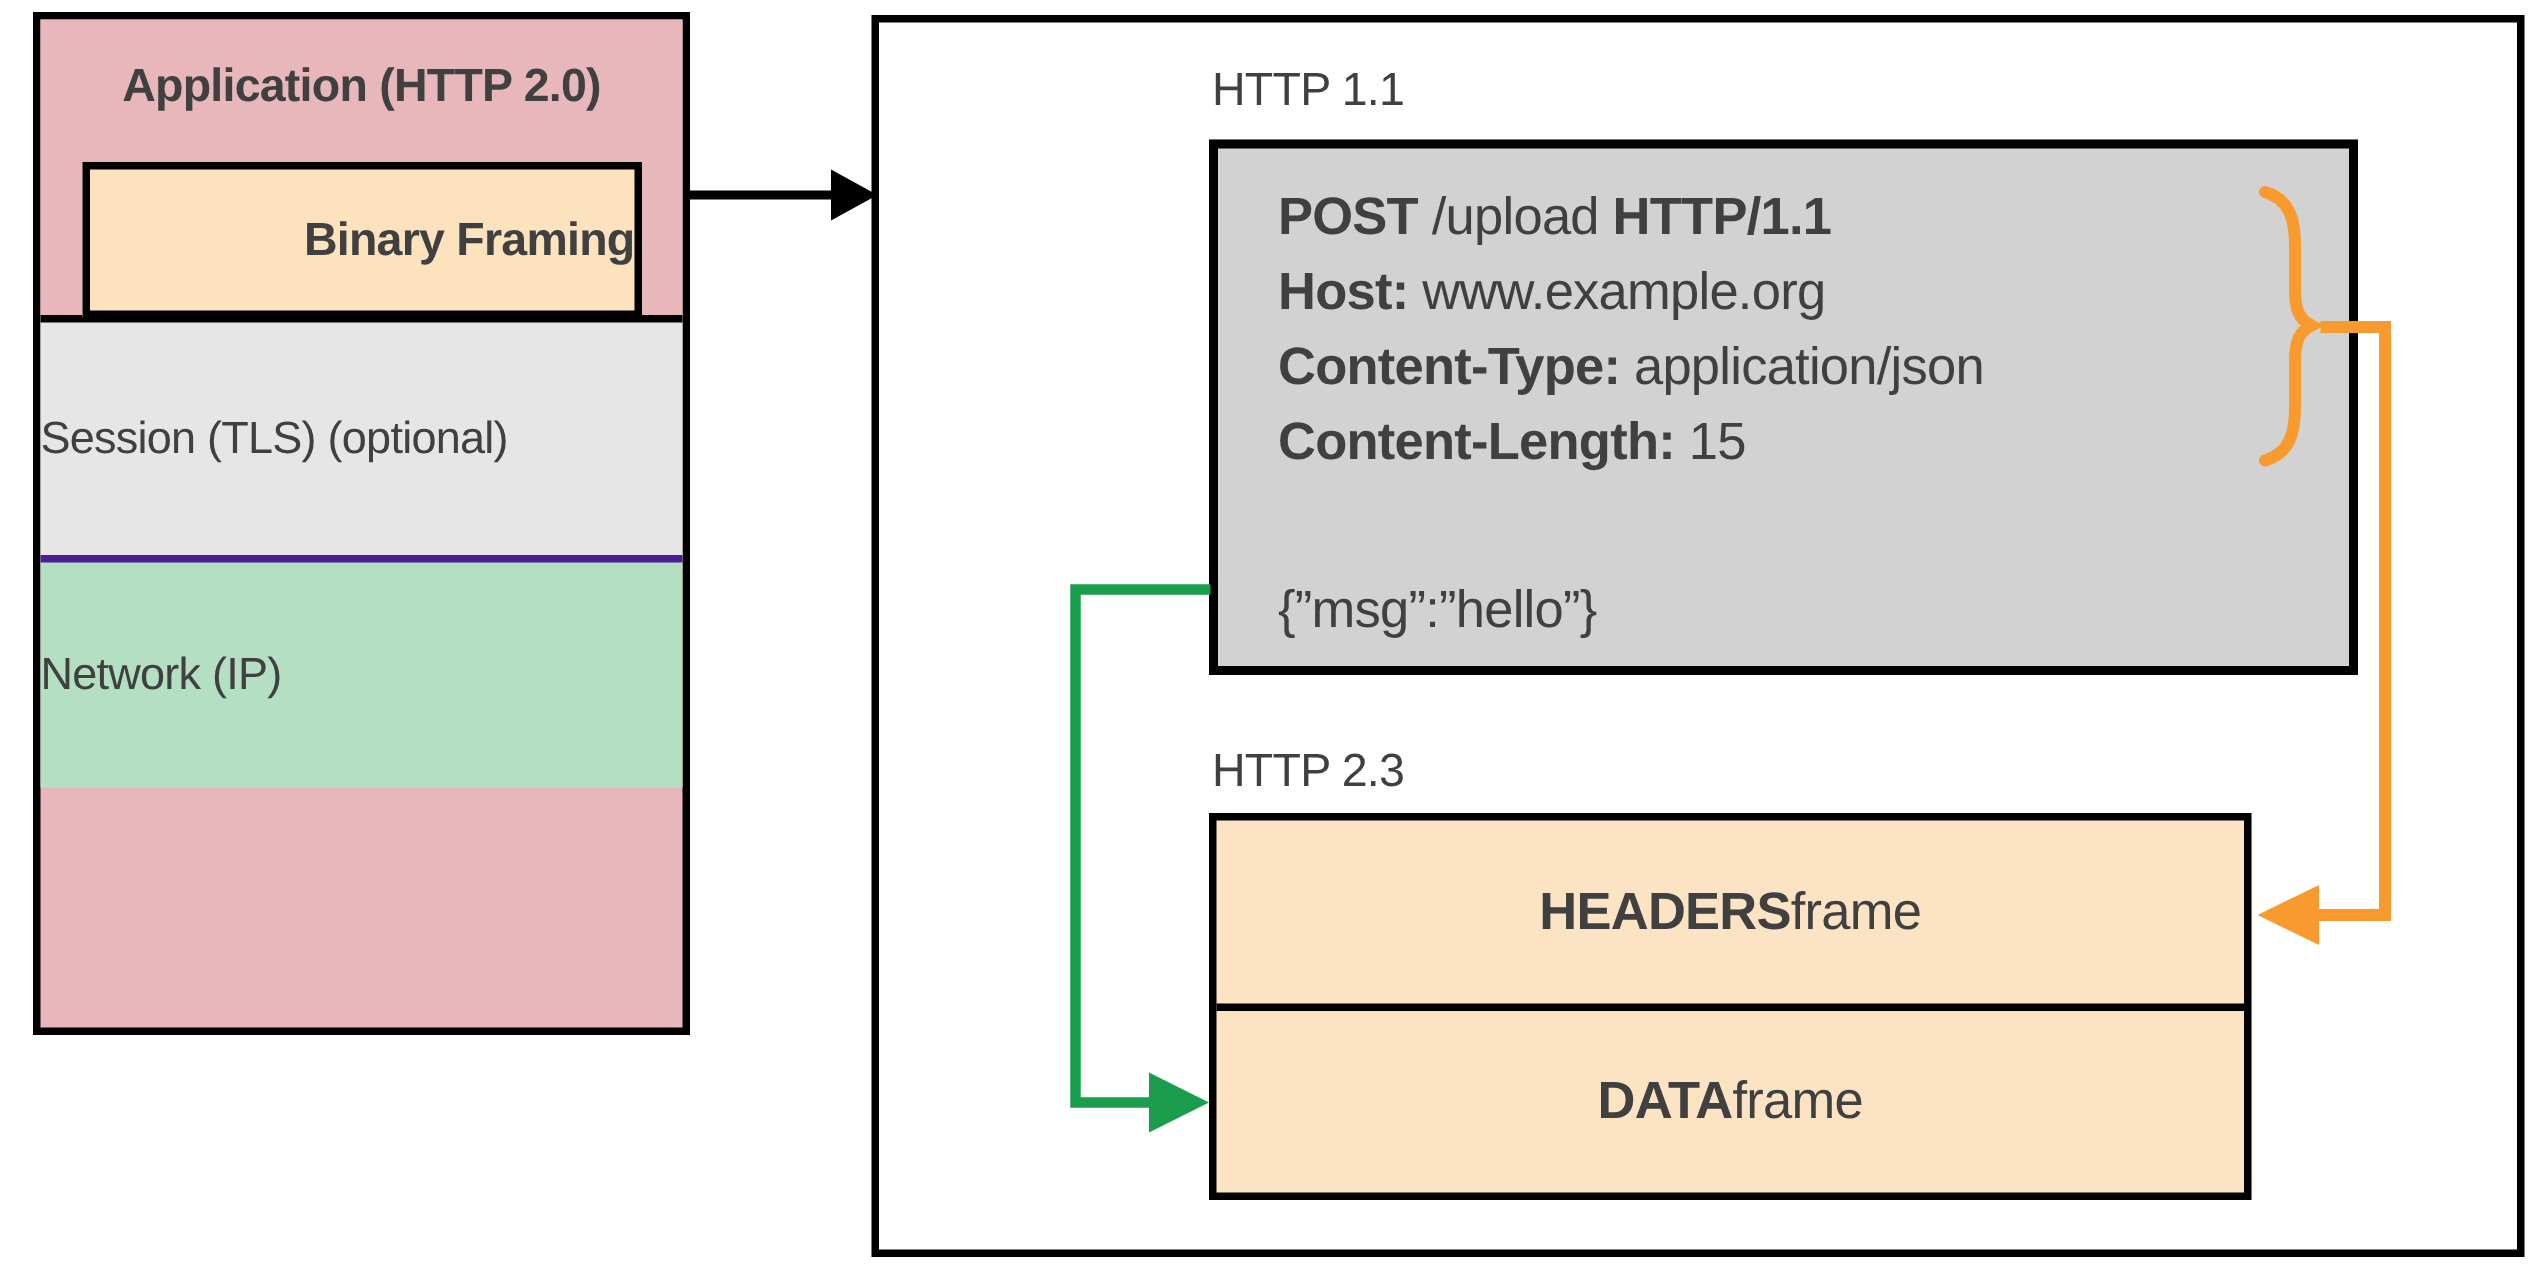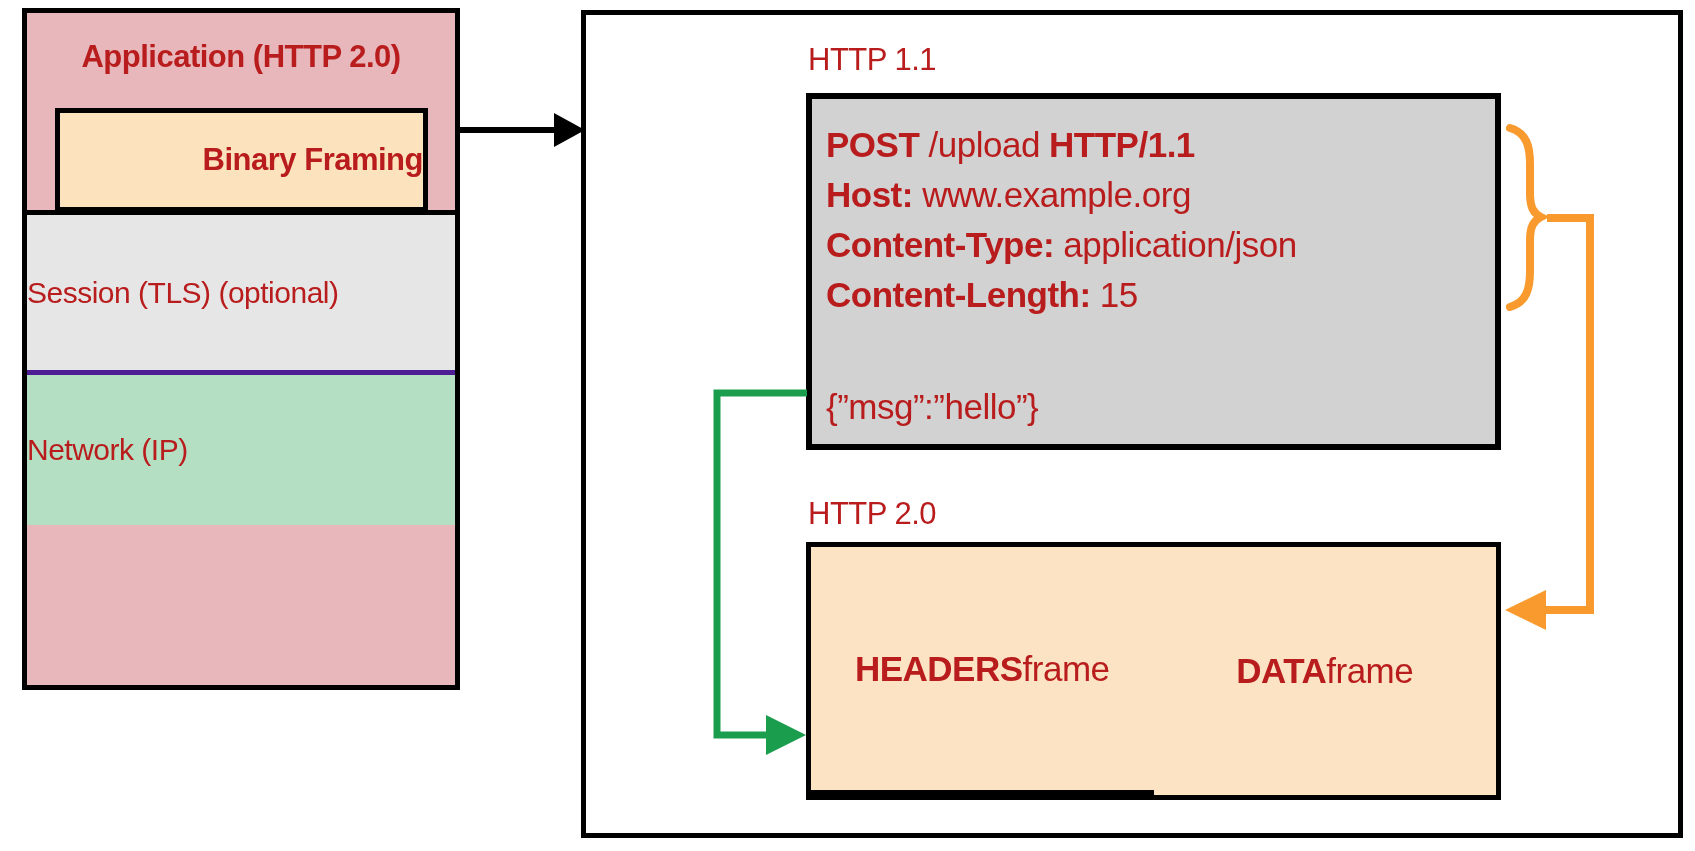--- a/index.html
+++ b/index.html
@@ -1,21 +1,21 @@
 <!DOCTYPE html>
 <html style="--app-pink: #e8b7bc; --binary-tan: #fce2bd; --session-gray: #e6e6e6; --transport-blue: #acd0e9; --network-green: #b4dfc3; --request-gray: #d2d2d2; --frame-peach: #fce3c3; --arrow-orange: #f89a2d; --arrow-green: #1a9e4e; --arrow-black: #000000;"><head>
 <meta charset="utf-8">
 <style>
   html,body{margin:0;padding:0;background:#fff;}
   .canvas{
     position:relative;
     width:1695px;height:851px;
     background:#fff;
     font-family:"Liberation Sans",sans-serif;
-    color:#b91c1c;
+    color:#404040;
     overflow:hidden;
     letter-spacing:-0.5px;
   }
   .abs{position:absolute;box-sizing:border-box;}
 
   
   .stack{left:22px;top:8px;width:438px;height:682px;border:5px solid #000;background:var(--app-pink);}
   .sec{width:100%;box-sizing:border-box;display:flex;align-items:center;justify-content:flex-start;}
   .sec-app{height:197px;background:var(--app-pink);position:relative;justify-content:flex-start;align-items:flex-start;}
   .sec-session{height:160px;background:var(--session-gray);border-top:5px solid #000;}
@@ -30,32 +30,32 @@
     font-size:31px;font-weight:bold;z-index:3;
   }
 
   
   .panel{left:581px;top:10px;width:1102px;height:828px;border:5px solid #000;background:#fff;}
   .panel-label{font-size:31px;letter-spacing:-0.5px;}
   .http11-label{left:808px;top:42px;}
   .http20-label{left:808px;top:496px;}
 
   .request-box{
-    left:806px;top:93px;width:695px;height:357px;
+    left:806px;top:93px;width:766px;height:357px;
     border:6px solid #000;background:var(--request-gray);
-    padding:21px 10px 0 14px;
+    padding:21px 10px 0 40px;
     font-size:35px;line-height:50px;
   }
   .rq-line b{font-weight:bold;}
   .rq-body{margin-top:62px;}
 
   .frames-box{
     left:806px;top:542px;width:695px;height:258px;
     border:5px solid #000;background:var(--frame-peach);
-    display:flex;flex-direction:row;
+    display:flex;flex-direction:column;
   }
   .frame-row{flex:1;display:flex;align-items:center;justify-content:center;font-size:35px;}
   .frame-row.headers{border-bottom:5px solid #000;}
   .frame-row b{font-weight:bold;}
 
   
   .overlay{left:0;top:0;width:1695px;height:851px;z-index:5;pointer-events:none;}
   .stroke-black{stroke:#000;fill:none;}
   .fill-black{fill:#000;stroke:none;}
   .stroke-green{stroke:var(--arrow-green);fill:none;}
@@ -89,21 +89,21 @@
   <div class="abs panel-label http11-label">HTTP 1.1</div>
 
   <div class="abs request-box">
     <div class="rq-line"><b>POST</b><span> /upload </span><b>HTTP/1.1</b></div>
     <div class="rq-line"><b>Host:</b><span> www.example.org</span></div>
     <div class="rq-line"><b>Content-Type:</b><span> application/json</span></div>
     <div class="rq-line"><b>Content-Length:</b><span> 15</span></div>
     <div class="rq-line rq-body">{”msg”:”hello”}</div>
   </div>
 
-  <div class="abs panel-label http20-label">HTTP 2.0</div>
+  <div class="abs panel-label http20-label">HTTP 2.3</div>
 
   <div class="abs frames-box">
     <div class="frame-row headers">
         <b>HEADERS</b>
         <span> frame</span>
       </div>
     <div class="frame-row">
         <b>DATA</b>
         <span> frame</span>
       </div>

